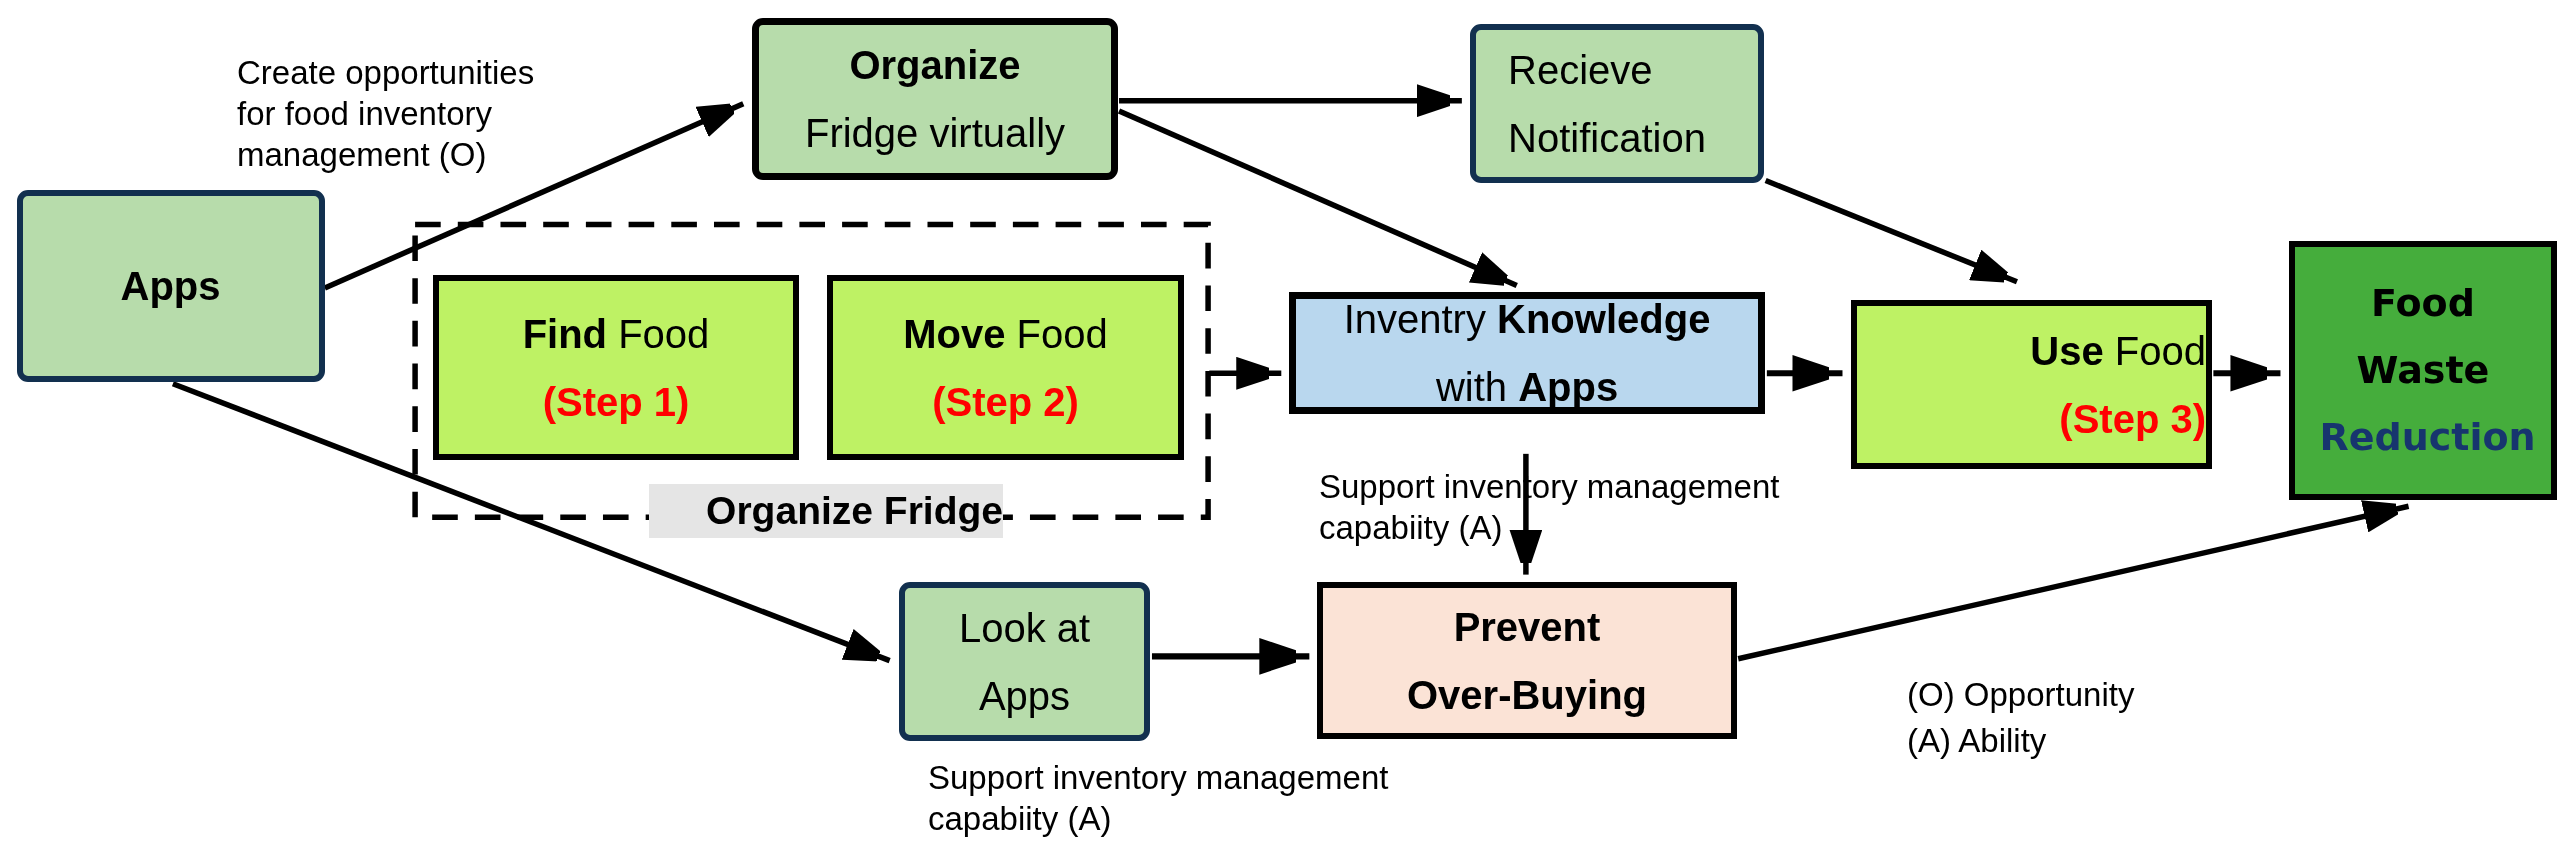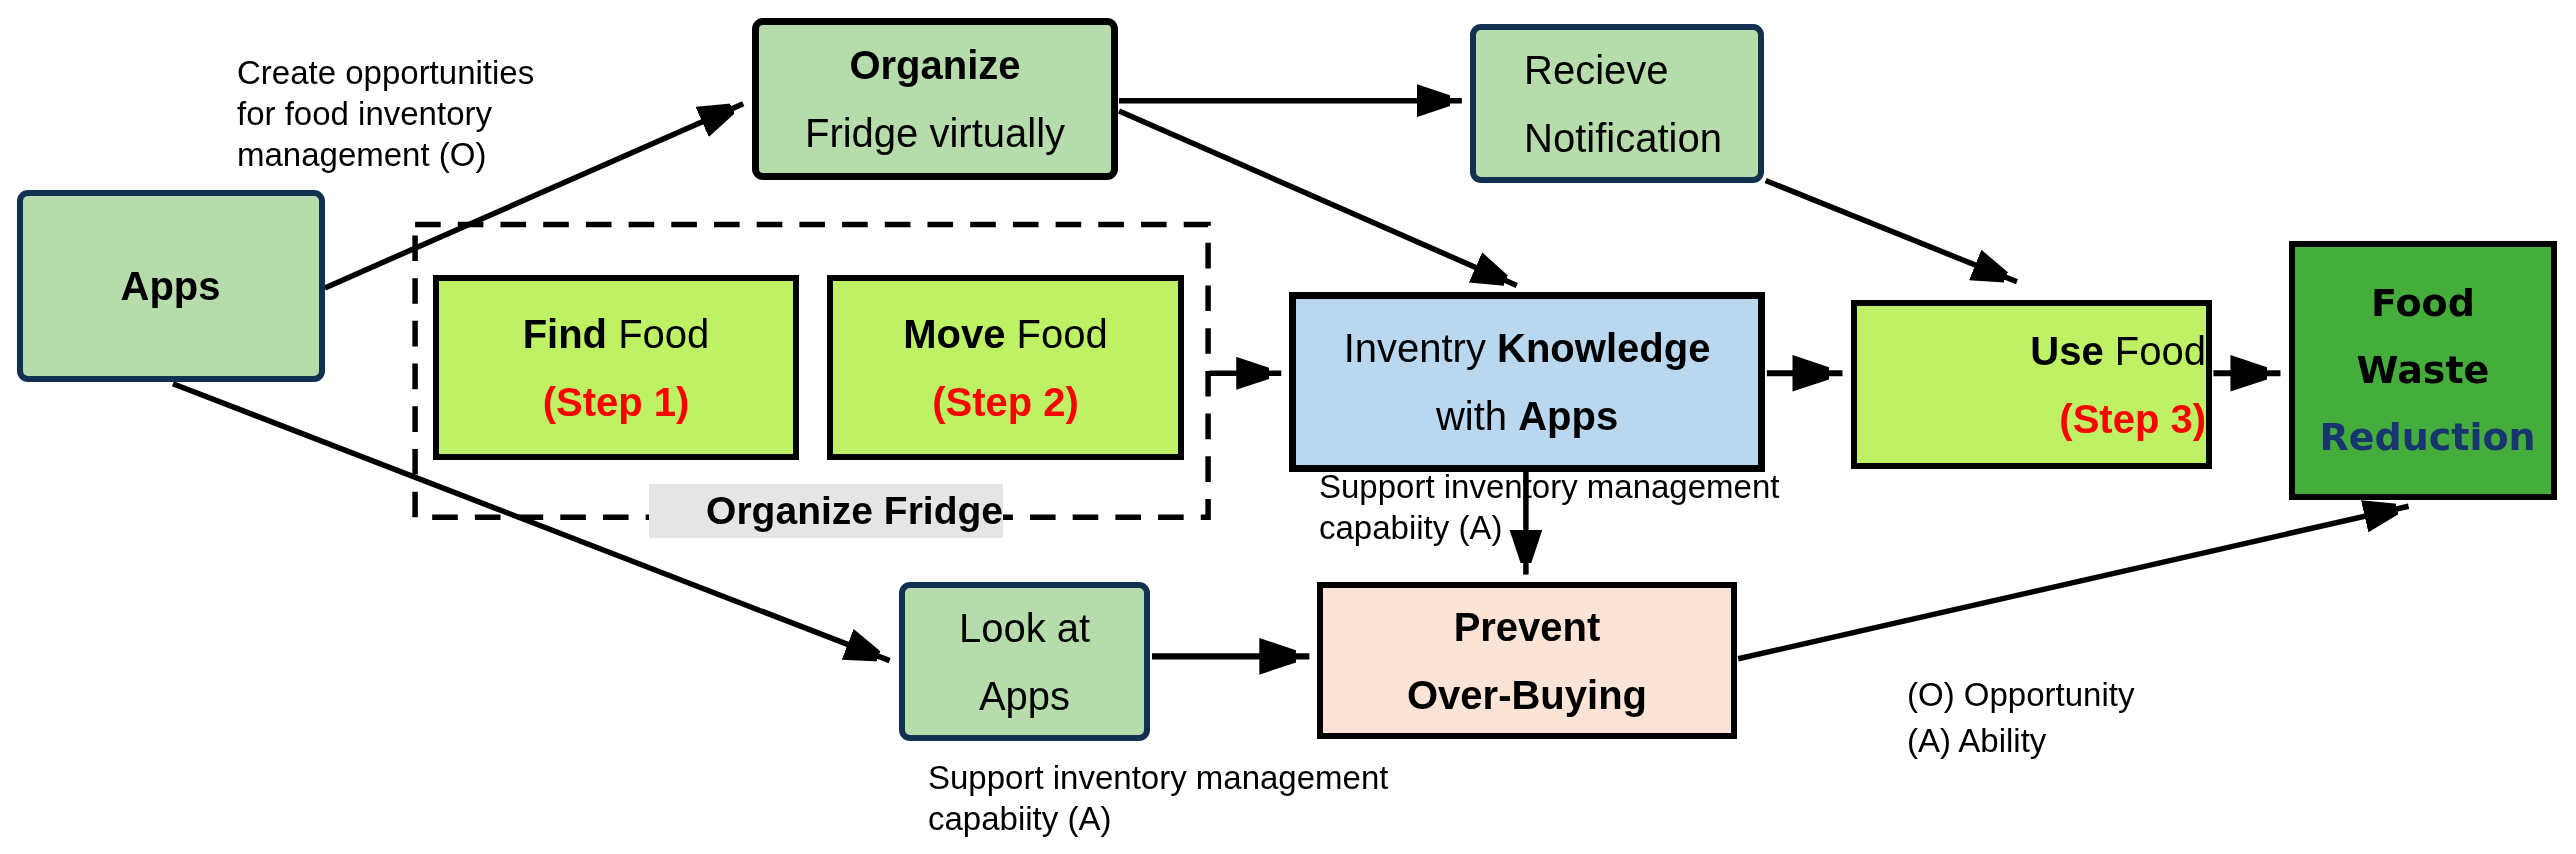--- a/index.html
+++ b/index.html
@@ -15,28 +15,28 @@
   .step{color:#ff0000;font-weight:bold;}
   .green-light{background:#b7dcab;border-radius:11px;}
   .navy-border{border:6.1px solid #12304f;}
   .black-border{border:6.1px solid #000;}
   .black-border-thick{border:7.3px solid #000;}
   .cream{background:#bef264;}
   .blue{background:#b9d7ee;}
   .peach{background:#fbe3d6;}
   .green-strong{background:#45ad3c;}
   .navy-text{color:#17356e;margin-left:9px;}
-  .left-text{align-items:flex-start;text-align:left;padding-left:48px;}
+  .left-text{align-items:flex-start;text-align:left;padding-left:32px;}
   .annot{position:absolute;z-index:2;font-size:33px;line-height:41px;white-space:nowrap;}
   #node-apps{left:16.5px;top:190px;width:308px;height:192px;font-weight:bold;}
   #node-organize{left:752px;top:18.3px;width:366px;height:162px;}
   #node-receive{left:1470px;top:24.4px;width:294px;height:159px;}
   #node-find{left:433px;top:275px;width:366px;height:185px;}
   #node-move{left:827px;top:275px;width:357px;height:185px;}
-  #node-inventory{left:1289px;top:292px;width:476px;height:180px;}
+  #node-inventory{left:1289px;top:292px;width:476px;height:122px;}
   #node-use{left:1851px;top:300px;width:361px;height:169px;align-items:flex-end;}
   #node-fwr{left:2289px;top:241px;width:268px;height:259px;font-weight:bold;
             font-family:"DejaVu Sans", sans-serif;font-size:38px;line-height:67px;}
   #node-lookat{left:899px;top:582px;width:251px;height:159px;}
   #node-prevent{left:1317px;top:582px;width:420px;height:157px;font-weight:bold;}
   #group-label{position:absolute;z-index:3;left:649px;top:484px;width:354px;height:54px;
                background:#e5e5e5;text-align:right;font-weight:bold;font-size:39px;line-height:54px;white-space:nowrap;}
   #annot-create{left:237px;top:52px;}
   #annot-support-top{left:1319px;top:466px;}
   #annot-support-bottom{left:928px;top:757px;}

